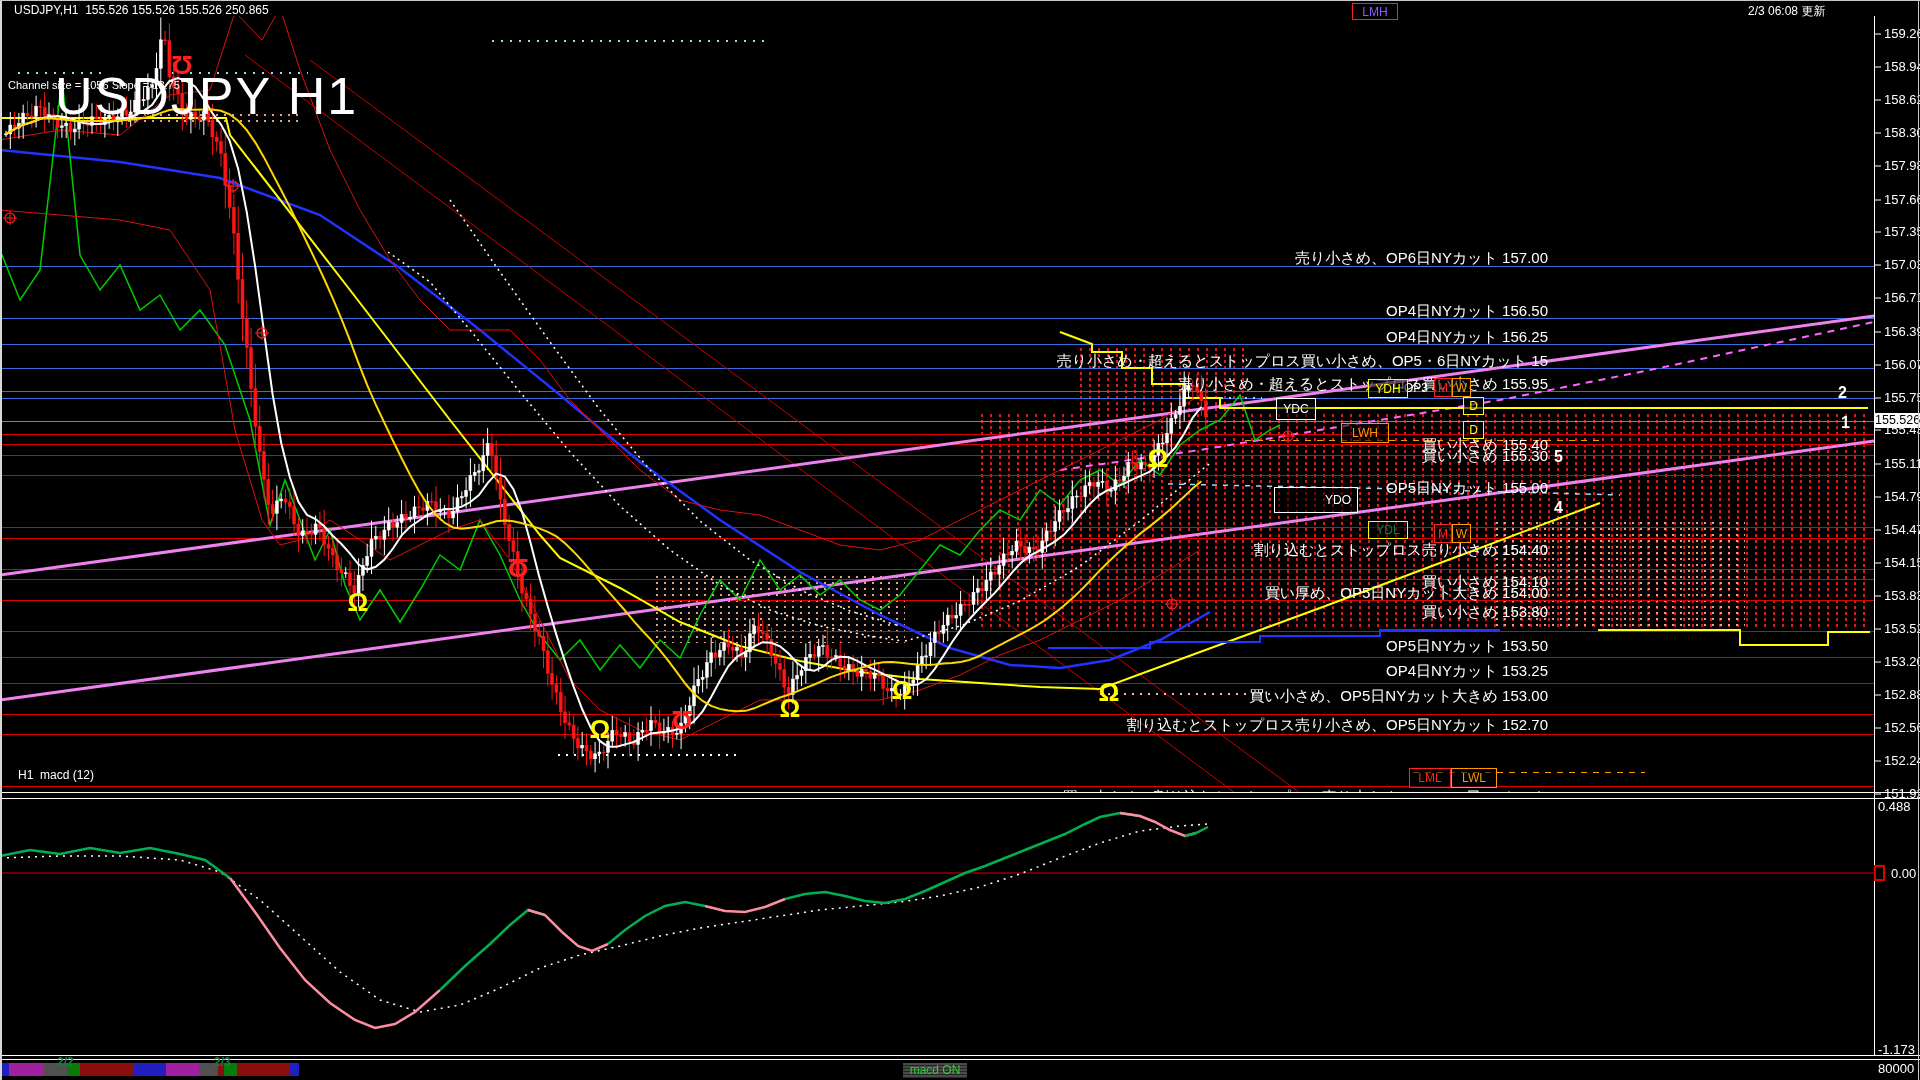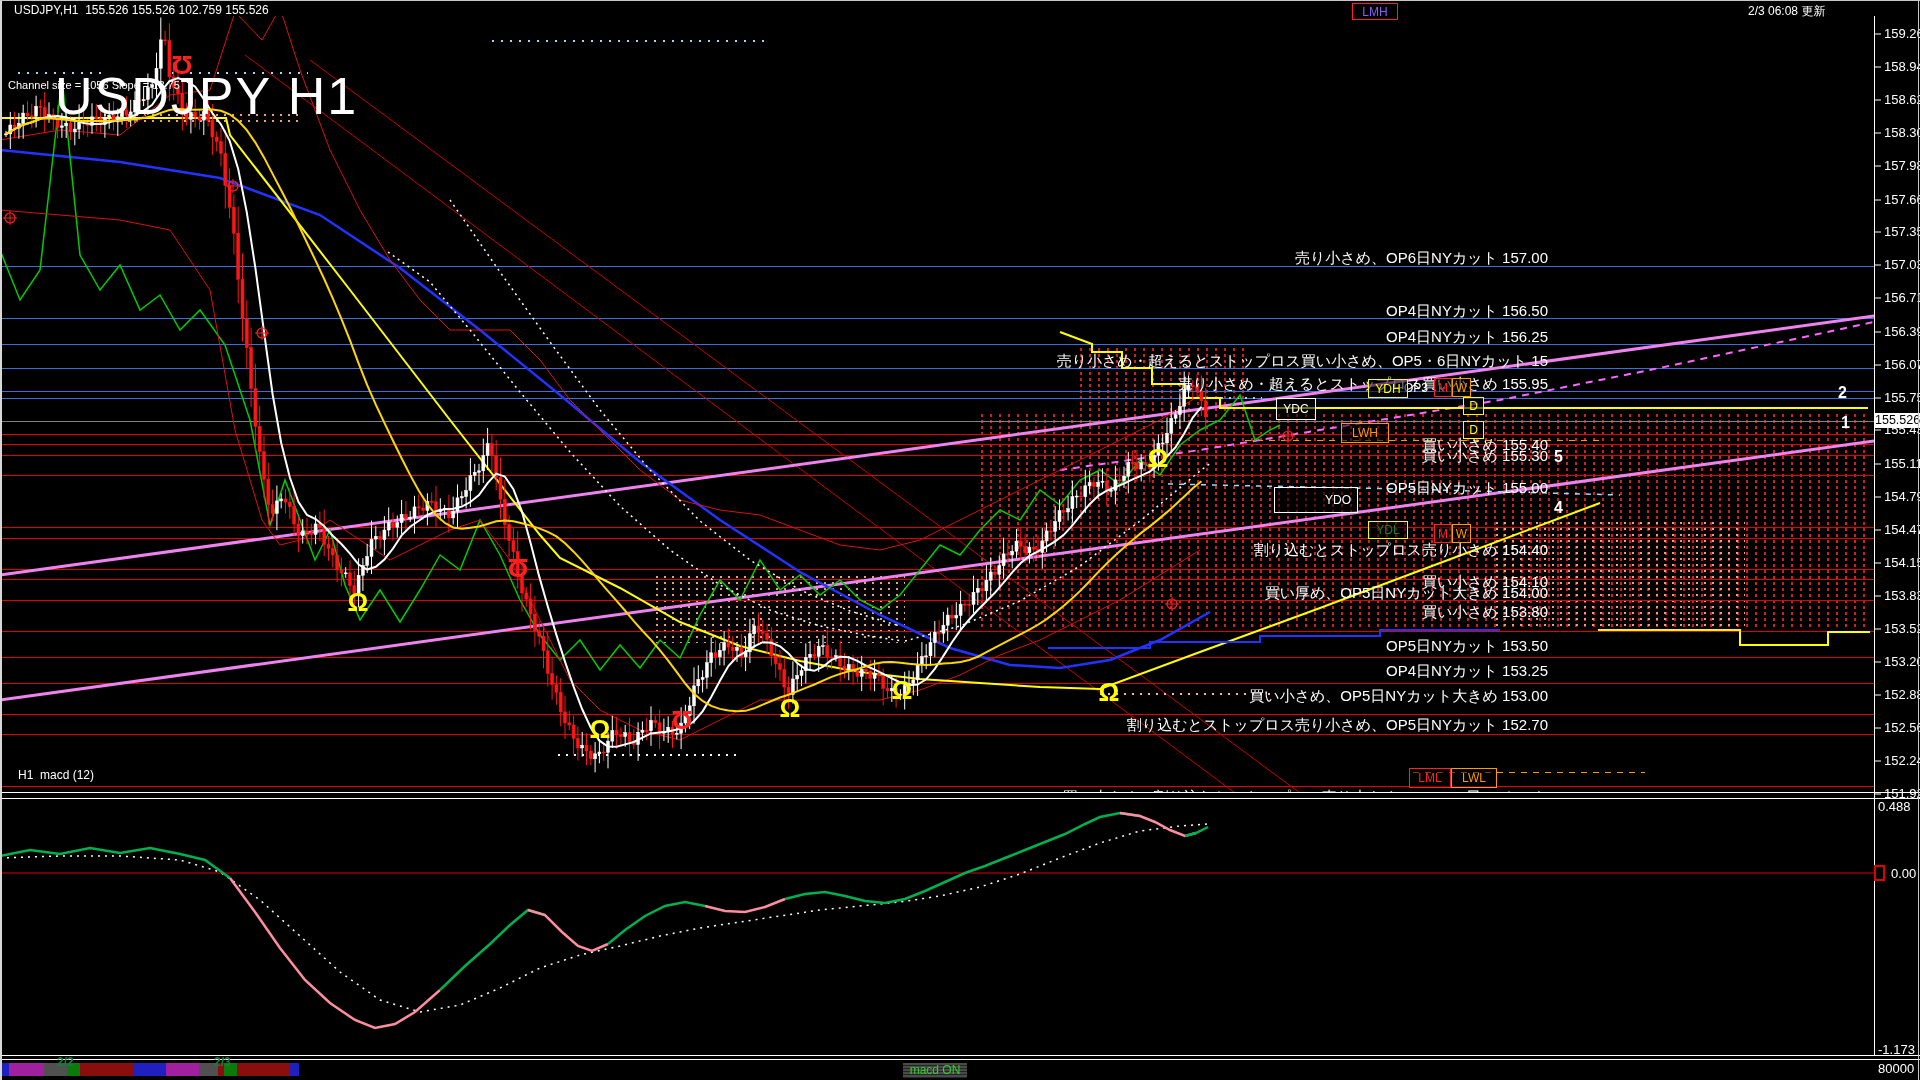--- a/index.html
+++ b/index.html
@@ -34,21 +34,21 @@
             text-align:center;z-index:3;white-space:pre;}
   .border-left{position:absolute;left:0;top:0;width:2px;height:1080px;background:#d8d8d8;z-index:8;}
   .border-top{position:absolute;left:0;top:0;width:1920px;height:1px;background:#c8c8c8;z-index:8;}
   .border-right{position:absolute;left:1918px;top:0;width:1px;height:1080px;background:#c8c8c8;z-index:8;}
   .pane-div{position:absolute;left:0;width:1920px;height:1px;background:#fff;z-index:5;}
 </style>
 </head>
 <body>
 
 <div id="root">
-  <div class="hdr-text">USDJPY,H1  155.526 155.526 102.759 155.526</div>
+  <div class="hdr-text">USDJPY,H1  155.526 155.526 155.526 250.865</div>
   <div class="hdr-right">2/3 06:08 更新</div>
   <div id="watermark">USDJPY H1</div>
   <div id="channel-info">Channel size = 1056 Slope = 13.75</div>
   <div id="macd-label">H1  macd (12)</div>
 
   <svg id="chart-svg" width="1920" height="1080">
       <defs>
         <clipPath id="clipChart">
           <rect x="0" y="16" width="1874" height="776"></rect>
         </clipPath>

